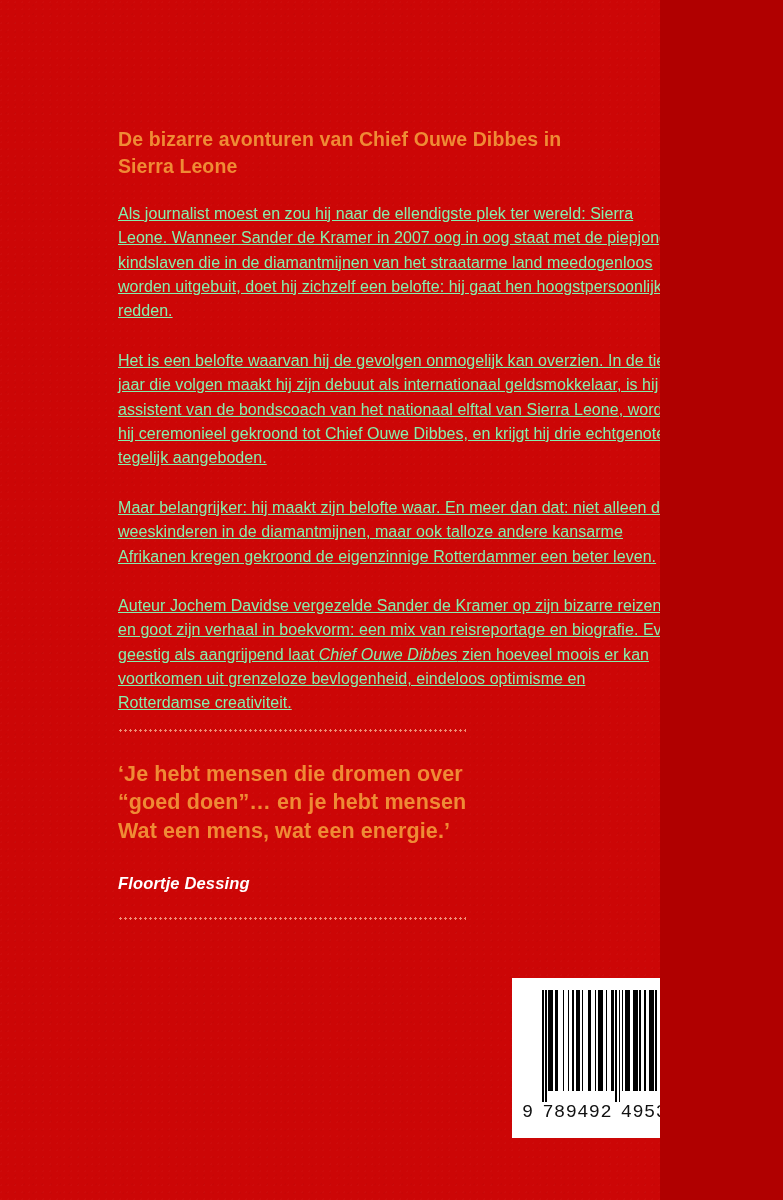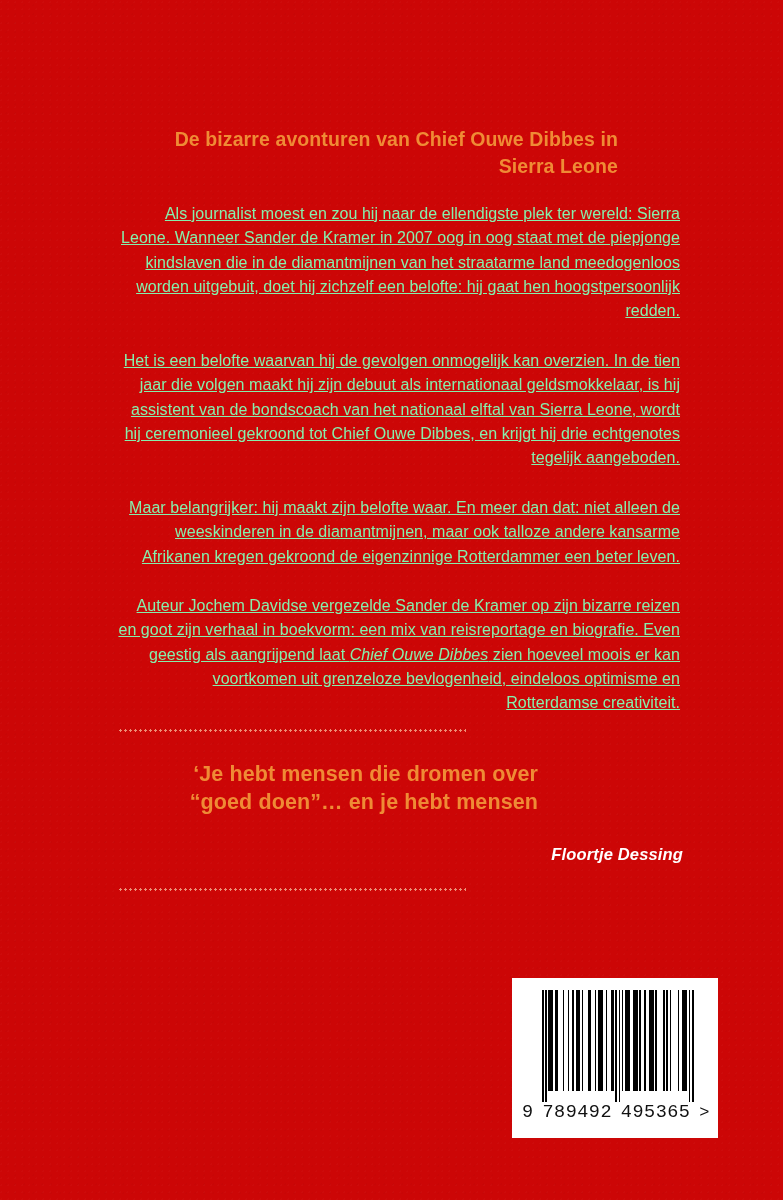--- a/index.html
+++ b/index.html
@@ -5,26 +5,25 @@
   html, body {
     margin: 0;
     padding: 0;
     background: #b00000;
   }
   body {
     font-family: "Liberation Sans", sans-serif;
   }
   .cover {
     position: relative;
-    width: 783px;
+    width: 660px;
     height: 1200px;
     background: #cc0606;
     overflow: hidden;
     box-sizing: border-box;
-    text-align: right;
   }
   
   .cover::before {
     content: "";
     position: absolute;
     inset: 0;
     pointer-events: none;
     background-image:
       radial-gradient(circle at 20% 30%, rgba(255,255,255,0.018) 0 1px, transparent 1px),
       radial-gradient(circle at 70% 60%, rgba(0,0,0,0.02) 0 1px, transparent 1px);
@@ -155,20 +154,21 @@
 
     <p class="para">Maar belangrijker: hij maakt zijn belofte waar. En meer dan dat: niet alleen de weeskinderen in de diamantmijnen, maar ook talloze andere kansarme Afrikanen kregen gekroond de eigenzinnige Rotterdammer een beter leven.</p>
 
     <p class="para last"><span>Auteur Jochem Davidse vergezelde Sander de Kramer op zijn bizarre reizen en goot zijn verhaal in boekvorm: een mix van reisreportage en biografie. Even geestig als aangrijpend laat </span><em>Chief Ouwe Dibbes</em><span> zien hoeveel moois er kan voortkomen uit grenzeloze bevlogenheid, eindeloos optimisme en Rotterdamse creativiteit.</span></p>
 
     <div class="dotted-rule rule-top"></div>
 
     <blockquote class="quote">
       <span class="quote-line">‘Je hebt mensen die dromen over</span>
       <span class="quote-line">“goed doen”… en je hebt mensen</span>
+      <span class="quote-line">Wat een mens, wat een energie.’</span>
     </blockquote>
 
     <p class="attribution">Floortje Dessing</p>
 
     <div class="dotted-rule rule-bottom"></div>
   </div>
 
   <div class="barcode-box">
     <div class="barcode-inner">
       <div class="bars" id="bars">

